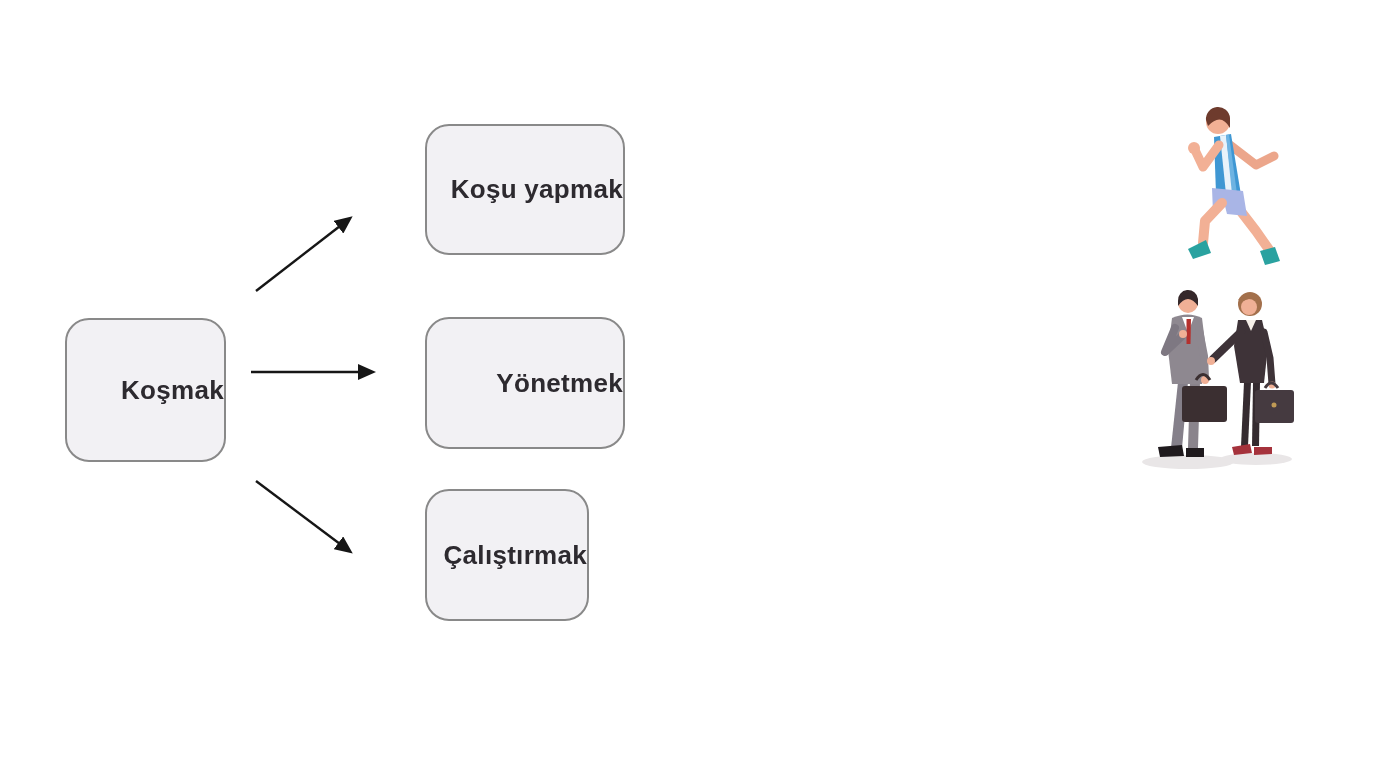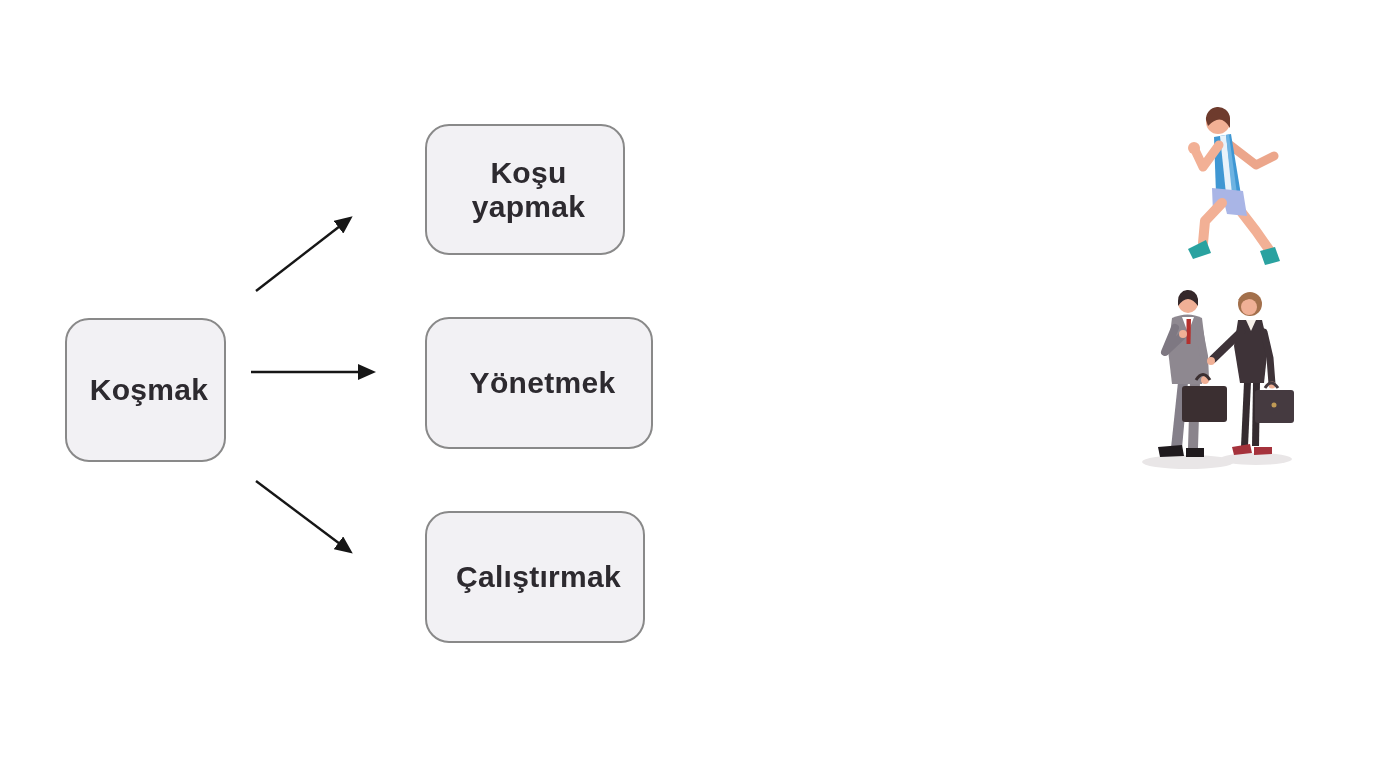--- a/index.html
+++ b/index.html
@@ -8,33 +8,33 @@
     width:1376px;height:768px;
     background:#ffffff;
     overflow:hidden;
     font-family:"Liberation Sans","DejaVu Sans",sans-serif;
   }
   .node{
     position:absolute;
     background:#f2f1f4;
     border:2px solid #898989;
     border-radius:24px;
-    display:flex;align-items:center;justify-content:center;
+    display:flex;align-items:center;justify-content:flex-end;
     color:#2d2a2f;
-    font-size:30px;
+    font-size:26px;
     font-weight:600;
     letter-spacing:.3px;
     box-sizing:border-box;
     text-align:center;
     padding-left:7px;
   }
   .node-source{left:65px;top:318px;width:161px;height:144px;}
   .node-t0{left:425px;top:124px;width:200px;height:131px;}
-  .node-t1{left:425px;top:317px;width:228px;height:132px;}
-  .node-t2{left:425px;top:511px;width:220px;height:132px;}
+  .node-t1{left:425px;top:317px;width:200px;height:132px;}
+  .node-t2{left:425px;top:489px;width:164px;height:132px;}
   .arrow-layer{position:absolute;left:0;top:0;width:1376px;height:768px;}
   .illus{position:absolute;}
   .illus-runner{left:1168px;top:103px;width:122px;height:162px;}
   .illus-business{left:1138px;top:286px;width:162px;height:186px;}
 </style>
 </head>
 <body>
 
 <div class="canvas">
 

